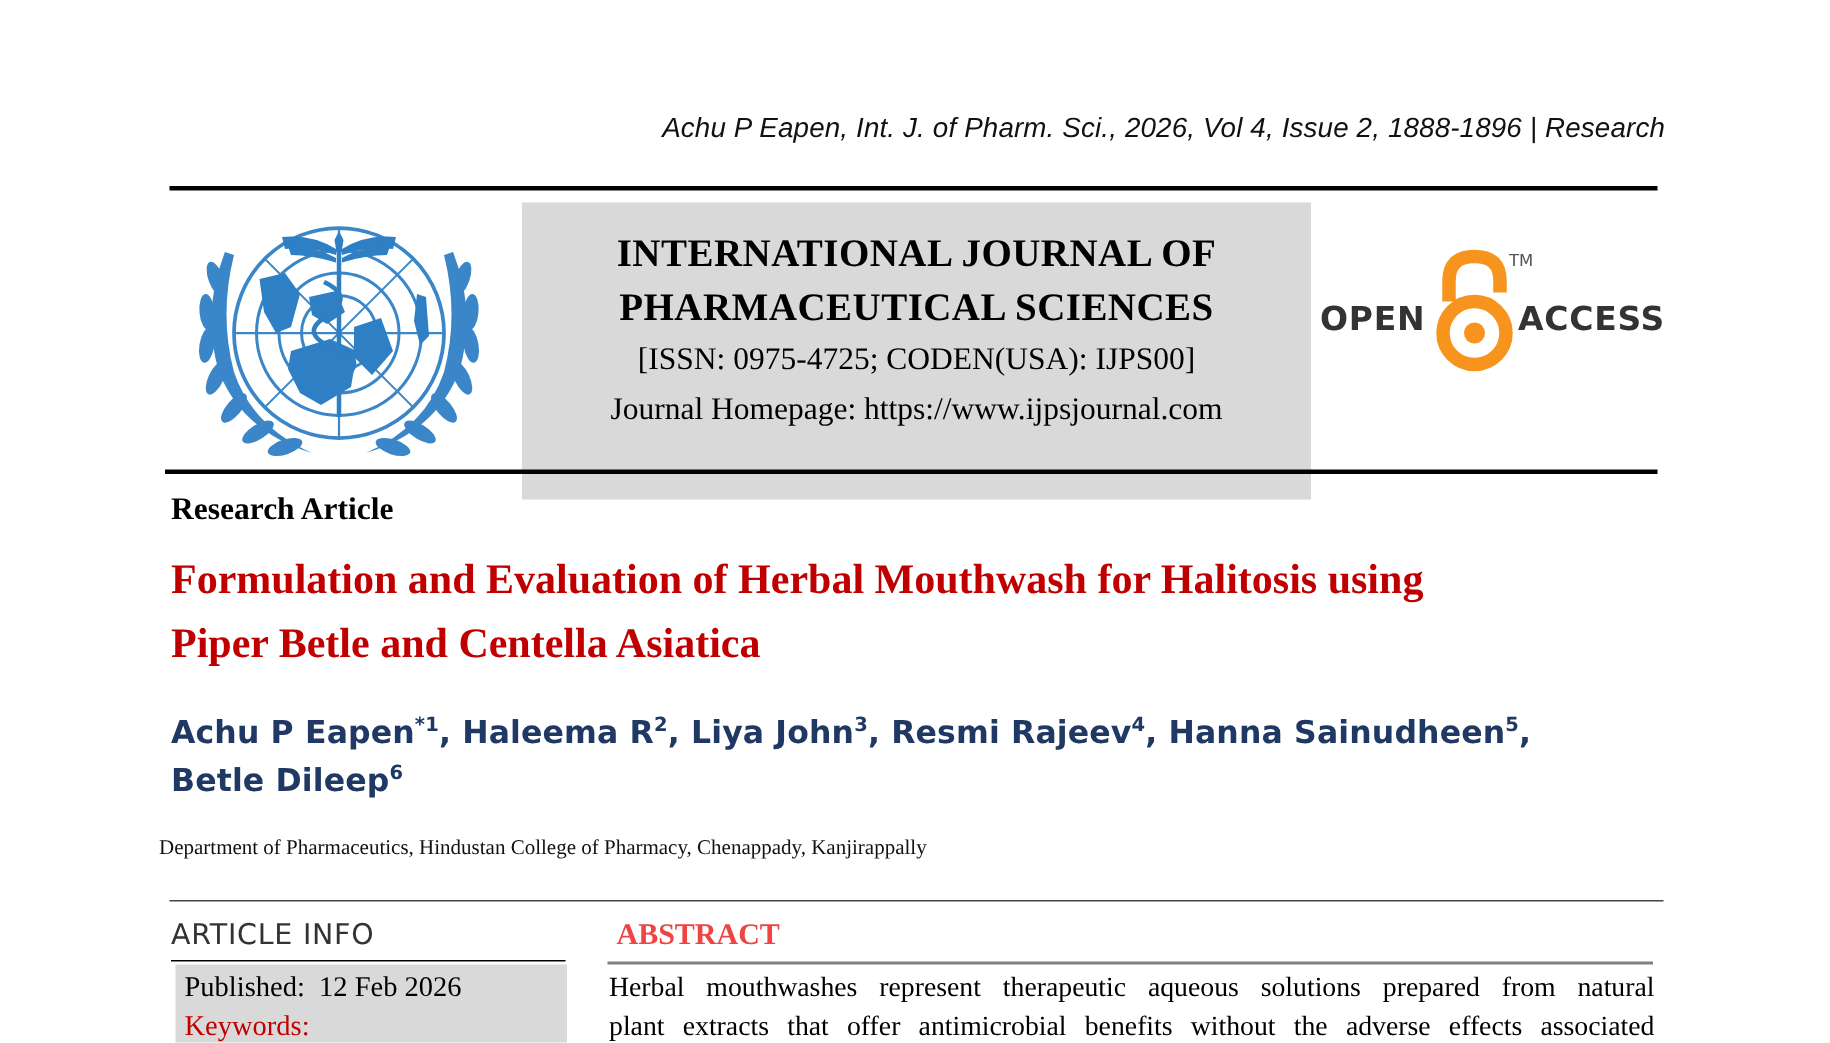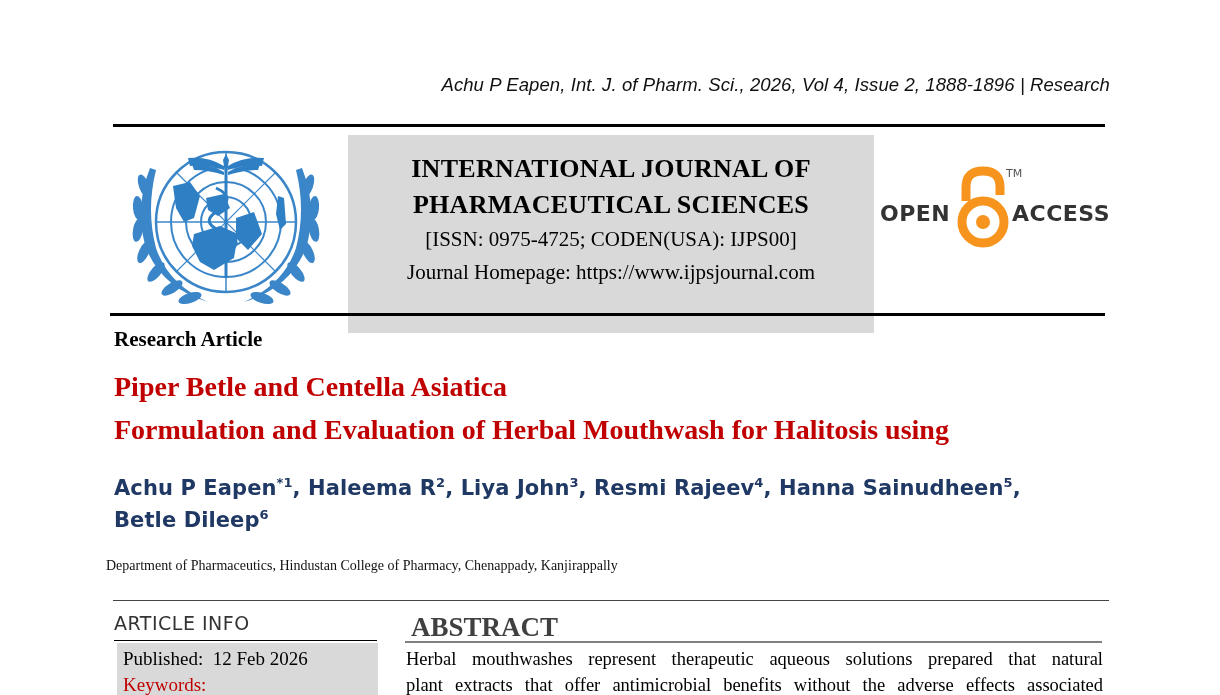--- a/index.html
+++ b/index.html
@@ -154,22 +154,22 @@
       font-size: 19px;
       line-height: 26px;
     }
     .info-published { color: #000; }
     .info-keywords { color: #c00000; }
     .abstract-heading {
       position: absolute;
       left: 411px; top: 612px;
       font-family: "Liberation Serif", serif;
       font-weight: bold;
-      font-size: 27px;
-      color: #404040;
+      font-size: 20px;
+      color: #ef4444;
     }
     .abstract-rule {
       position: absolute;
       left: 405px; top: 641px;
       width: 697px; height: 2px;
       background: #808080;
     }
     .abstract-text {
       position: absolute;
       left: 406px; top: 646px;
@@ -263,22 +263,22 @@
     </svg>
     <span class="oa-tm" style="left:126px; top:4px;">TM</span>
     <span class="oa-word" style="left:132px; top:38px;">ACCESS</span>
   </div>
 
   <div class="rule-bottom"></div>
 
   <div class="article-type">Research Article</div>
 
   <div class="article-title">
+    <div>Formulation and Evaluation of Herbal Mouthwash for Halitosis using</div>
     <div>Piper Betle and Centella Asiatica</div>
-    <div>Formulation and Evaluation of Herbal Mouthwash for Halitosis using</div>
   </div>
 
   <div class="authors">
     <span>Achu P Eapen</span><sup>*1</sup><span>, </span><span>Haleema R</span><sup>2</sup><span>, </span><span>Liya John</span><sup>3</sup><span>, </span><span>Resmi Rajeev</span><sup>4</sup><span>, </span><span>Hanna Sainudheen</span><sup>5</sup><span>,</span><br><span>Betle Dileep</span><sup>6</sup>
   </div>
 
   <div class="affiliation">Department of Pharmaceutics, Hindustan College of Pharmacy, Chenappady, Kanjirappally</div>
 
   <div class="rule-mid"></div>
 
@@ -288,17 +288,17 @@
     <div class="info-published">
       <span>Published:</span>&nbsp;
       <span>12 Feb 2026</span>
     </div>
     <div class="info-keywords">Keywords:</div>
   </div>
 
   <div class="abstract-heading">ABSTRACT</div>
   <div class="abstract-rule"></div>
   <div class="abstract-text">
-    <div>Herbal mouthwashes represent therapeutic aqueous solutions prepared that natural</div>
+    <div>Herbal mouthwashes represent therapeutic aqueous solutions prepared from natural</div>
     <div>plant extracts that offer antimicrobial benefits without the adverse effects associated</div>
   </div>
 
 </div>
 
 </body></html>

